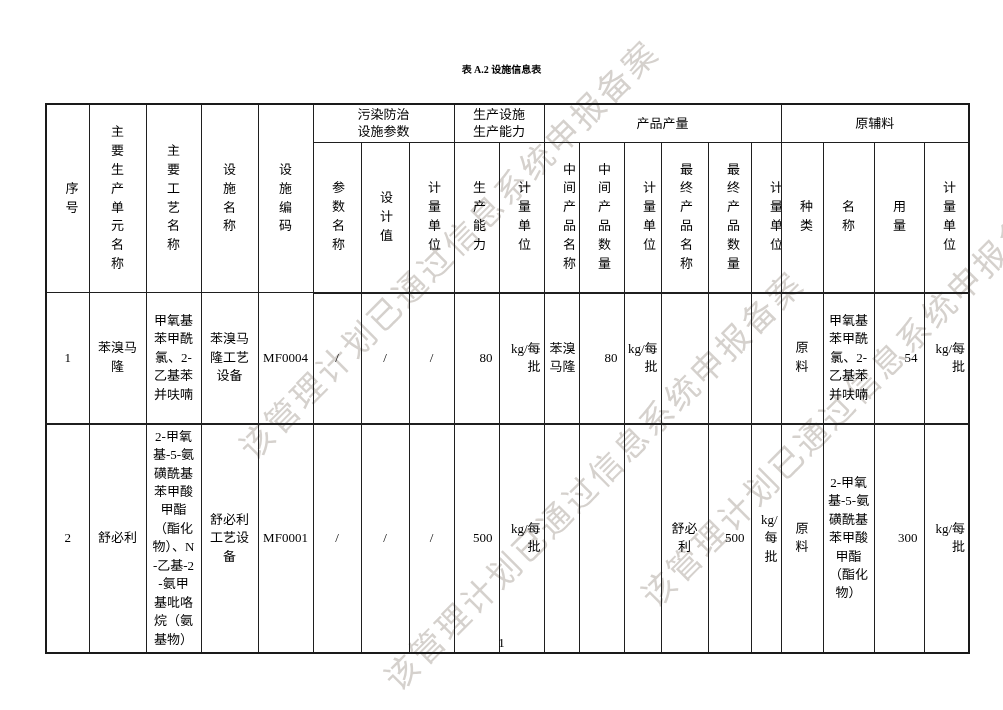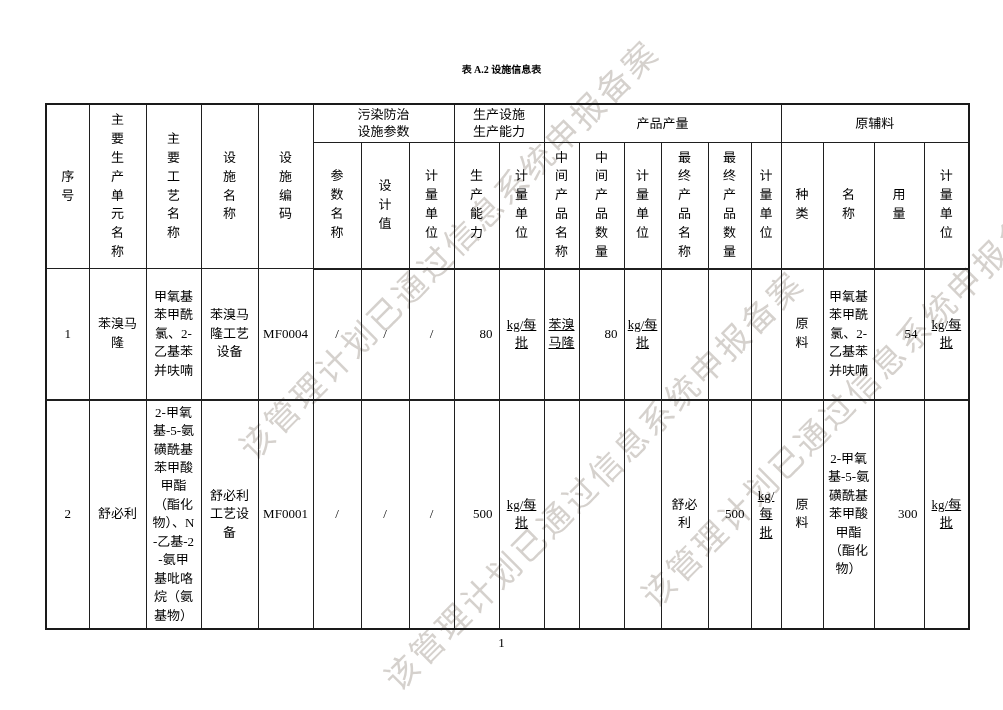--- a/index.html
+++ b/index.html
@@ -30,32 +30,32 @@
     border:1px solid #1f1f1f;
     font-size:13px;line-height:1.42;vertical-align:middle;
     padding:2px 4px;word-break:break-all;overflow:hidden;
   }
   tr.rg{height:35px;}
   tr.rs{height:116px;}
   tr.r1{height:131px;}
   tr.r2{height:220px;}
   tr.rs td{border-bottom-width:2px;}
   tr.r1 td{border-bottom-width:2px;}
-  td.hd{text-align:center;padding:6px;}
+  td.hd{text-align:center;padding:18px;}
   .vt{
     display:inline-block;width:14px;line-height:1.45;
     word-break:break-all;text-align:center;vertical-align:middle;
   }
   td.grp{text-align:center;padding:1px;}
   .gw{display:inline-block;width:62px;line-height:1.33;word-break:break-all;vertical-align:middle;}
   .gone{display:inline-block;line-height:1.33;vertical-align:middle;}
   td.c{text-align:center;}
   td.l{text-align:center;padding:3px 6px;}
   td.n{text-align:right;padding-right:6px;padding-left:13px;}
-  td.kg{text-align:center;padding:3px 3px;text-decoration:underline;}
+  td.kg{text-align:right;padding:3px 3px;}
 </style>
 </head>
 <body>
 
 <div class="wm" style="left:227px;top:435px;">该管理计划已通过信息系统申报备案</div>
 <div class="wm" style="left:372px;top:666px;">该管理计划已通过信息系统申报备案</div>
 <div class="wm" style="left:629px;top:583px;">该管理计划已通过信息系统申报备案</div>
 
 <div class="title">表 A.2  设施信息表</div>
 

